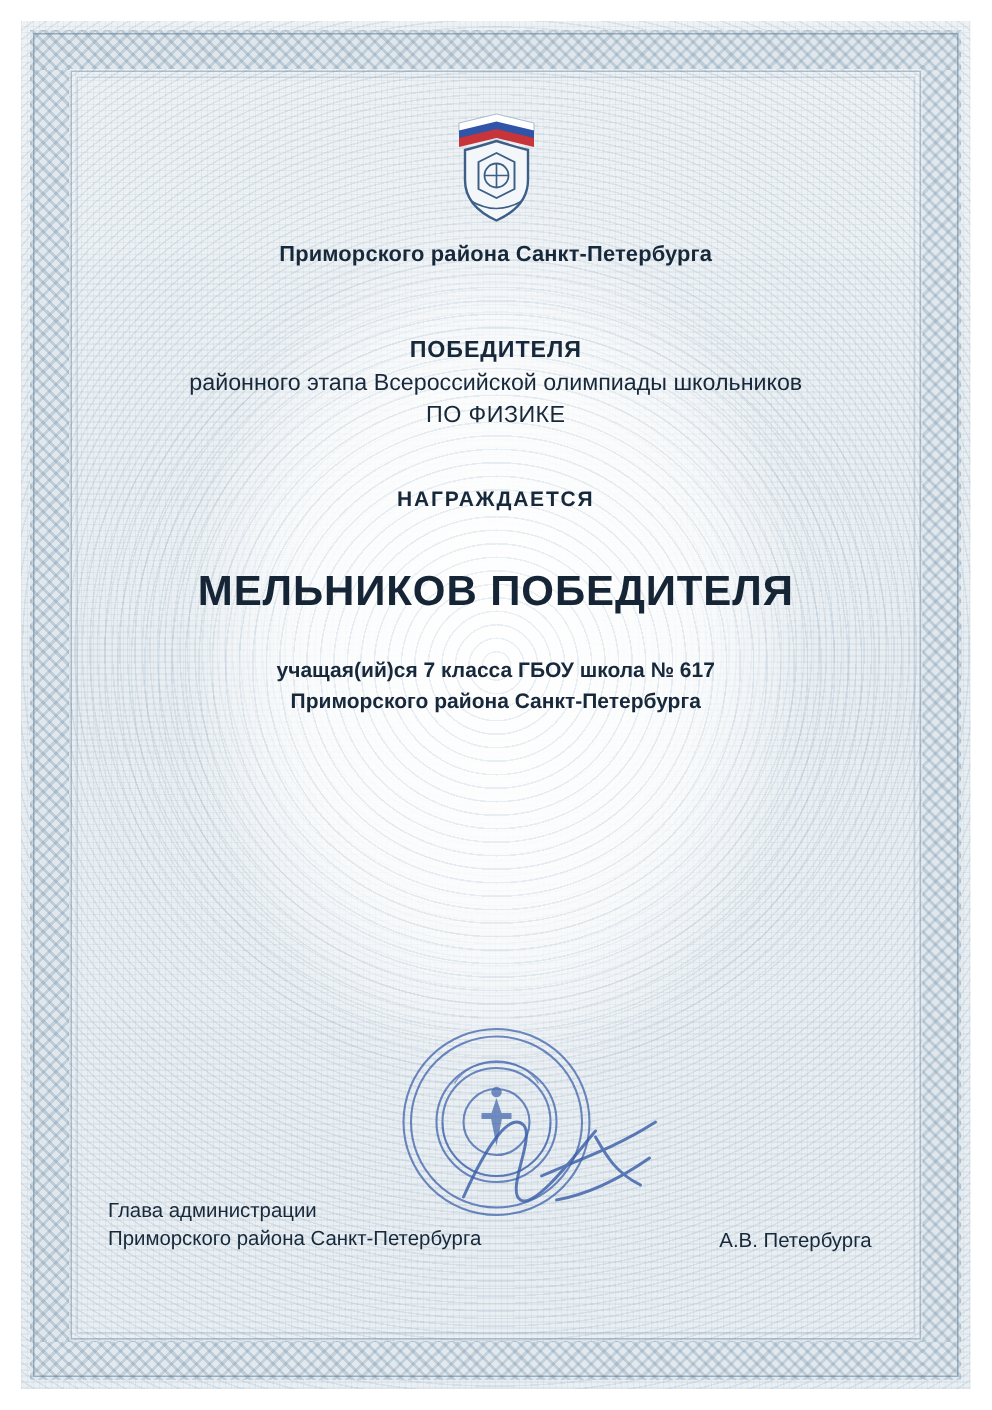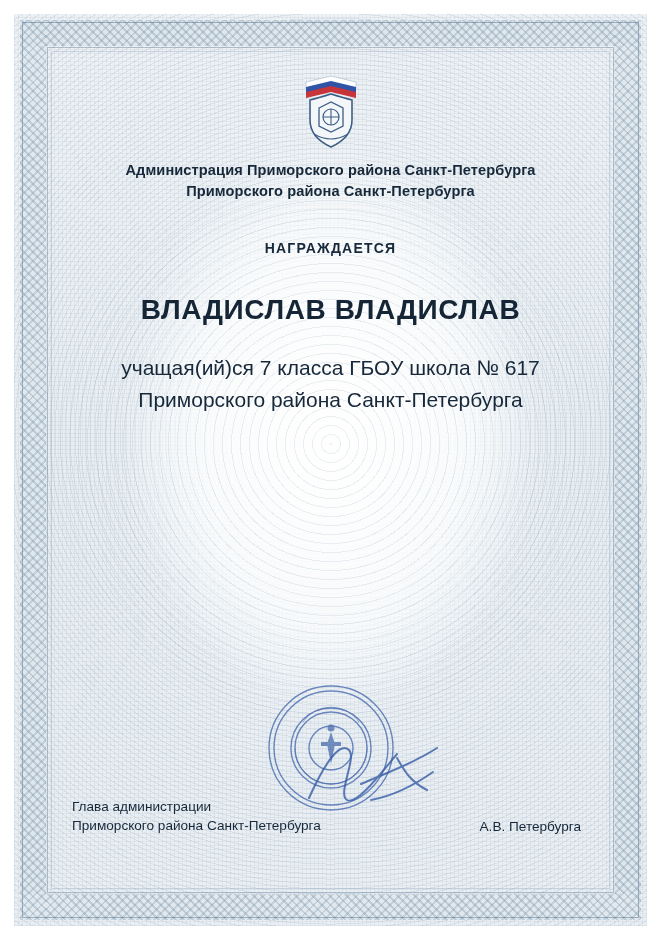--- a/index.html
+++ b/index.html
@@ -174,22 +174,22 @@
     font-weight: bold;
     letter-spacing: 0.6px;
     color: #152536;
   }
 
   .recipient-details {
     margin-top: 26px;
     line-height: 1.5;
   }
   .detail-line {
-    font-size: 21px;
-    font-weight: normal;
+    font-size: 14px;
+    font-weight: bold;
     color: #16283a;
   }
 
   
   .footer {
     position: absolute;
     left: 0;
     right: 8px;
     bottom: 44px;
   }
@@ -266,29 +266,33 @@
           <path d="M37 20 C50 24 58 26 58 26 L58 46 C58 60 48 68 37 73 C26 68 16 60 16 46 L16 26 C16 26 24 24 37 20 Z" fill="#f4f7f9" stroke="#3d5e86" stroke-width="1.6"></path>
 
           <path d="M25 34 L37 28 L49 34 L49 52 L37 58 L25 52 Z" fill="none" stroke="#3d5e86" stroke-width="1.3"></path>
           <circle cx="37" cy="43" r="8" fill="none" stroke="#3d5e86" stroke-width="1.2"></circle>
           <path d="M29 43 L45 43 M37 35 L37 51" stroke="#3d5e86" stroke-width="1.1"></path>
           <path d="M20 60 Q37 70 54 60" fill="none" stroke="#3d5e86" stroke-width="1.1"></path>
         </svg>
       </div>
 
       <div class="org-lines">
-        <div class="org-line">Администрация Приморского района Санкт-Петербурга</div>
         <div class="org-line">Приморского района Санкт-Петербурга</div>
       </div>
 
 
+      <div class="block-winner">
+        <div class="winner-label">ПОБЕДИТЕЛЯ</div>
+        <div class="stage-line">районного этапа Всероссийской олимпиады школьников</div>
+        <div class="subject-line">ПО ФИЗИКЕ</div>
+      </div>
 
       <div class="awarded-label">НАГРАЖДАЕТСЯ</div>
 
-      <div class="recipient-name">ВЛАДИСЛАВ ВЛАДИСЛАВ</div>
+      <div class="recipient-name">МЕЛЬНИКОВ ПОБЕДИТЕЛЯ</div>
 
       <div class="recipient-details">
         <div class="detail-line">учащая(ий)ся 7 класса ГБОУ школа № 617</div>
         <div class="detail-line">Приморского района Санкт-Петербурга</div>
       </div>
 
       <svg class="stamp" viewBox="0 0 132 132">
         <g fill="none" stroke="#3a5fa8" stroke-width="1.4" opacity="0.85">
           <circle cx="66" cy="66" r="62"></circle>
           <circle cx="66" cy="66" r="57"></circle>

